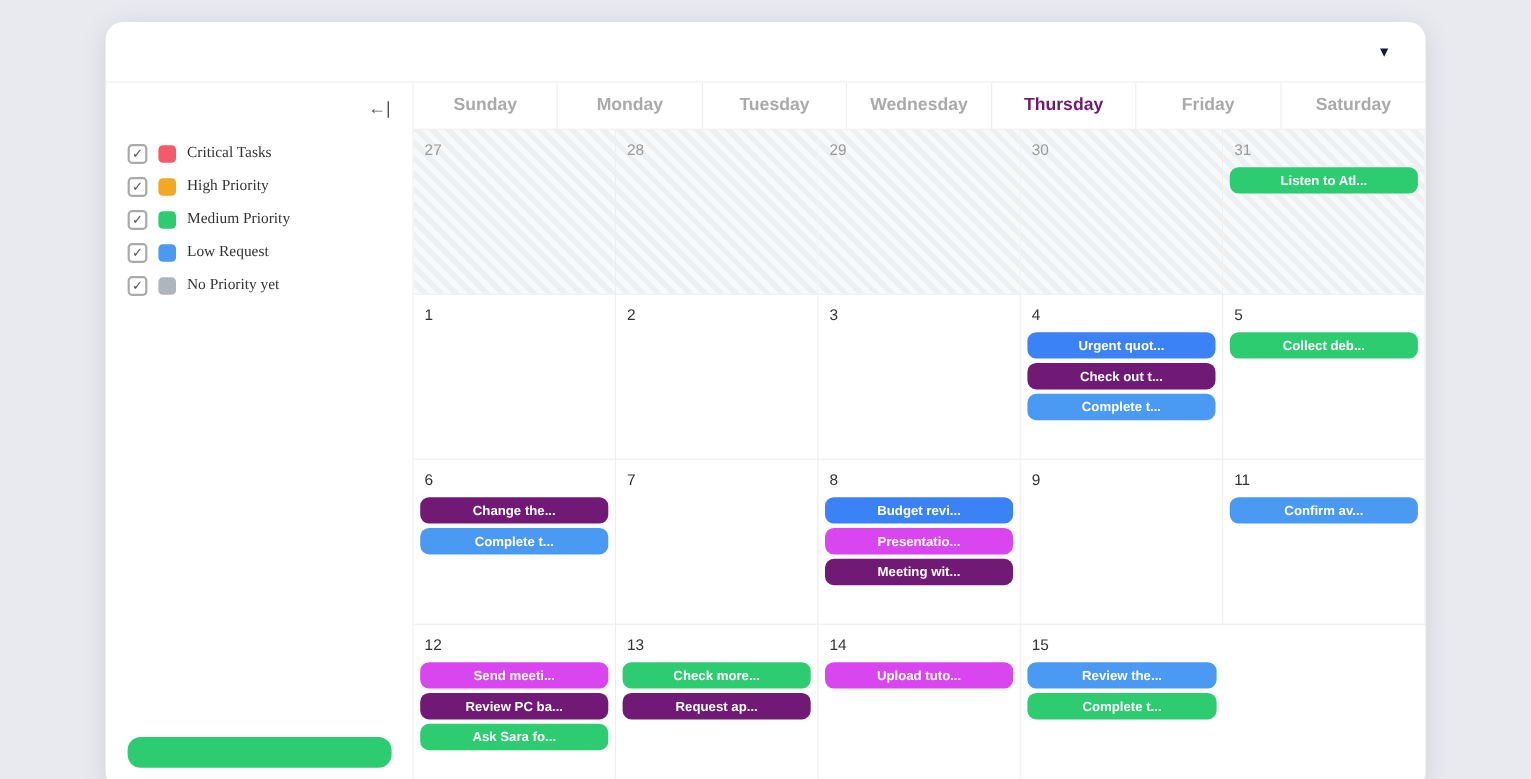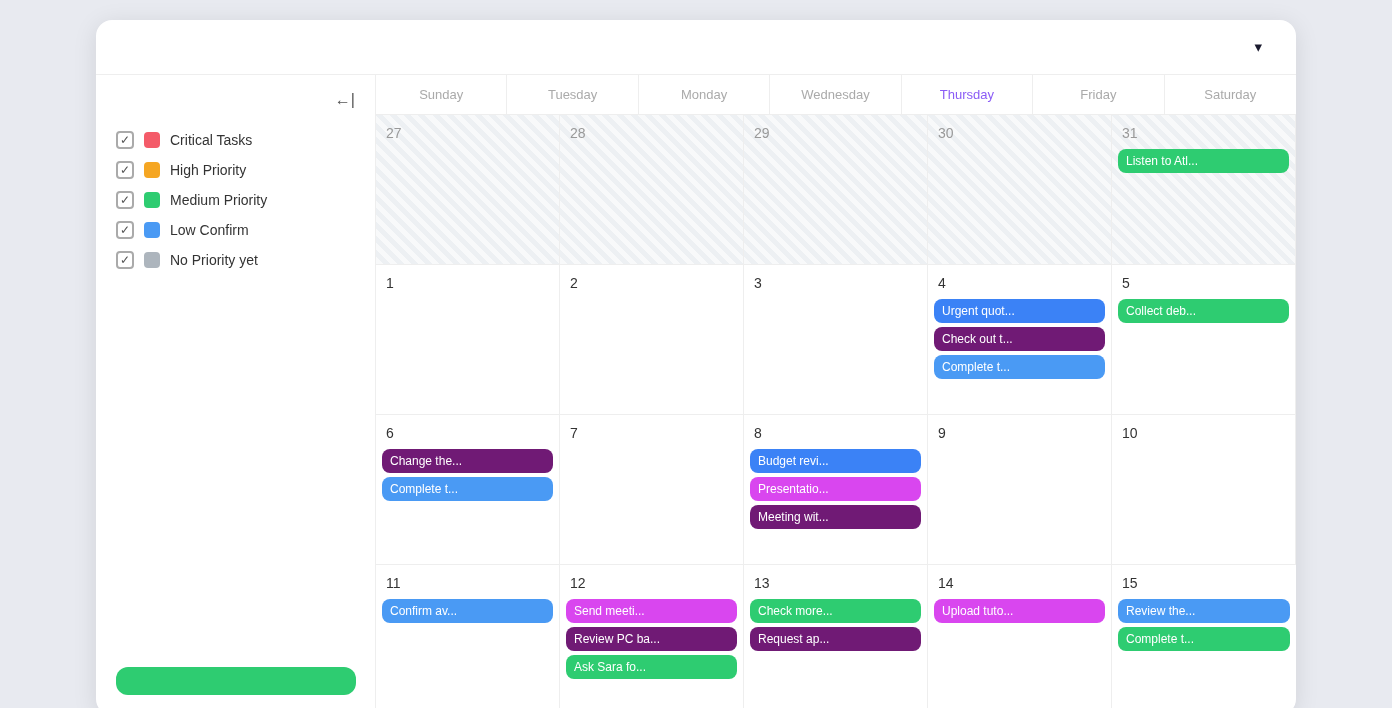--- a/index.html
+++ b/index.html
@@ -115,20 +115,21 @@
       display: flex;
       align-items: center;
       gap: 2px;
     }
     .calendar-item {
       display: flex;
       align-items: center;
       gap: 10px;
       padding: 6px 0;
       cursor: pointer;
+      font-family: Liberation Serif, serif;
     }
     .checkbox {
       width: 18px;
       height: 18px;
       border: 2px solid #aaa;
       border-radius: 4px;
       display: flex;
       align-items: center;
       justify-content: center;
       flex-shrink: 0;
@@ -169,27 +170,27 @@
       overflow: hidden;
     }
     .day-headers {
       display: grid;
       grid-template-columns: repeat(7, 1fr);
       border-bottom: 1px solid #eee;
     }
     .day-header {
       padding: 12px 8px;
       text-align: center;
-      font-size: 13px;
-      font-weight: 400;
+      font-size: 16px;
+      font-weight: 700;
       color: #aaa;
       border-right: 1px solid #eee;
     }
     .day-header:last-child { border-right: none; }
-    .day-header.thursday { color: #8b5cf6; }
+    .day-header.thursday { color: #701a75; }
     .calendar-grid {
       display: grid;
       grid-template-columns: repeat(5, 1fr);
     }
     .day-cell {
       border-right: 1px solid #eee;
       border-bottom: 1px solid #eee;
       padding: 8px 6px;
       min-height: 150px;
       vertical-align: top;
@@ -209,27 +210,28 @@
       color: #999;
       margin-bottom: 6px;
       padding: 2px 4px;
       display: inline-block;
     }
     .day-number.active { color: #333; }
     .event-chip {
       border-radius: 8px;
       padding: 5px 8px;
       font-size: 12px;
-      font-weight: 400;
+      font-weight: 700;
       color: #fff;
       margin-bottom: 4px;
       cursor: pointer;
       white-space: nowrap;
       overflow: hidden;
       text-overflow: ellipsis;
+      text-align: center;
     }
     .chip-red { background: #3b82f6; }
     .chip-green { background: #2ecc71; }
     .chip-gray { background: #701a75; }
     .chip-blue { background: #4a9af4; }
     .chip-orange { background: #d946ef; }
   </style>
 </head>
 <body>
 
@@ -272,61 +274,60 @@
     <span class="calendar-name">High Priority</span>
   </div>
           <div class="calendar-item">
     <div class="checkbox checkbox-checked"></div>
     <div class="color-dot" style="background:#2ecc71"></div>
     <span class="calendar-name">Medium Priority</span>
   </div>
           <div class="calendar-item">
     <div class="checkbox checkbox-checked"></div>
     <div class="color-dot" style="background:#4a9af4"></div>
-    <span class="calendar-name">Low Confirm</span>
+    <span class="calendar-name">Low Request</span>
   </div>
           <div class="calendar-item">
     <div class="checkbox checkbox-checked"></div>
     <div class="color-dot" style="background:#adb5bd"></div>
     <span class="calendar-name">No Priority yet</span>
   </div>
         </div>
 
       <div class="inapp-badge">
         <span></span>
         <span></span>
       </div>
     </div>
 
     <div class="grid-area">
       <div class="day-headers" id="day-headers">
           <div class="day-header">Sunday</div>
+          <div class="day-header">Monday</div>
           <div class="day-header">Tuesday</div>
-          <div class="day-header">Monday</div>
           <div class="day-header">Wednesday</div>
           <div class="day-header thursday">Thursday</div>
           <div class="day-header">Friday</div>
           <div class="day-header">Saturday</div>
         </div>
       <div class="calendar-grid" id="calendar-grid">
           <div class="day-cell inactive"><div class="day-number">27</div></div>
           <div class="day-cell inactive"><div class="day-number">28</div></div>
           <div class="day-cell inactive"><div class="day-number">29</div></div>
           <div class="day-cell inactive"><div class="day-number">30</div></div>
           <div class="day-cell inactive"><div class="day-number">31</div><div class="event-chip chip-green">Listen to Atl...</div></div>
           <div class="day-cell"><div class="day-number active">1</div></div>
           <div class="day-cell"><div class="day-number active">2</div></div>
           <div class="day-cell"><div class="day-number active">3</div></div>
           <div class="day-cell"><div class="day-number active">4</div><div class="event-chip chip-red">Urgent quot...</div><div class="event-chip chip-gray">Check out t...</div><div class="event-chip chip-blue">Complete t...</div></div>
           <div class="day-cell"><div class="day-number active">5</div><div class="event-chip chip-green">Collect deb...</div></div>
           <div class="day-cell"><div class="day-number active">6</div><div class="event-chip chip-gray">Change the...</div><div class="event-chip chip-blue">Complete t...</div></div>
           <div class="day-cell"><div class="day-number active">7</div></div>
           <div class="day-cell"><div class="day-number active">8</div><div class="event-chip chip-red">Budget revi...</div><div class="event-chip chip-orange">Presentatio...</div><div class="event-chip chip-gray">Meeting wit...</div></div>
           <div class="day-cell"><div class="day-number active">9</div></div>
-          <div class="day-cell"><div class="day-number active">10</div></div>
           <div class="day-cell"><div class="day-number active">11</div><div class="event-chip chip-blue">Confirm av...</div></div>
           <div class="day-cell"><div class="day-number active">12</div><div class="event-chip chip-orange">Send meeti...</div><div class="event-chip chip-gray">Review PC ba...</div><div class="event-chip chip-green">Ask Sara fo...</div></div>
           <div class="day-cell"><div class="day-number active">13</div><div class="event-chip chip-green">Check more...</div><div class="event-chip chip-gray">Request ap...</div></div>
           <div class="day-cell"><div class="day-number active">14</div><div class="event-chip chip-orange">Upload tuto...</div></div>
           <div class="day-cell"><div class="day-number active">15</div><div class="event-chip chip-blue">Review the...</div><div class="event-chip chip-green">Complete t...</div></div>
         </div>
     </div>
   </div>
 </div>
 

